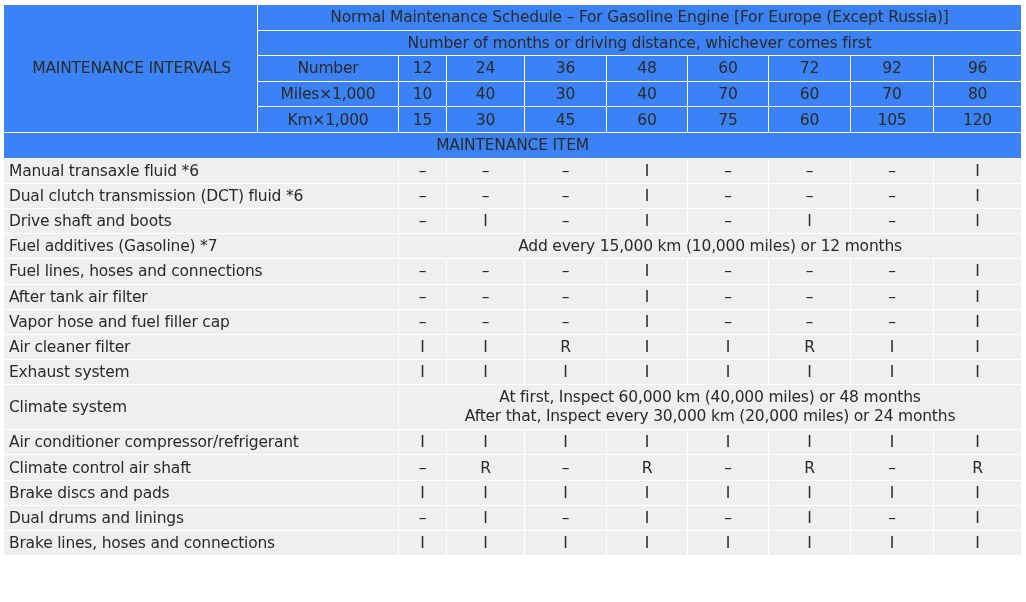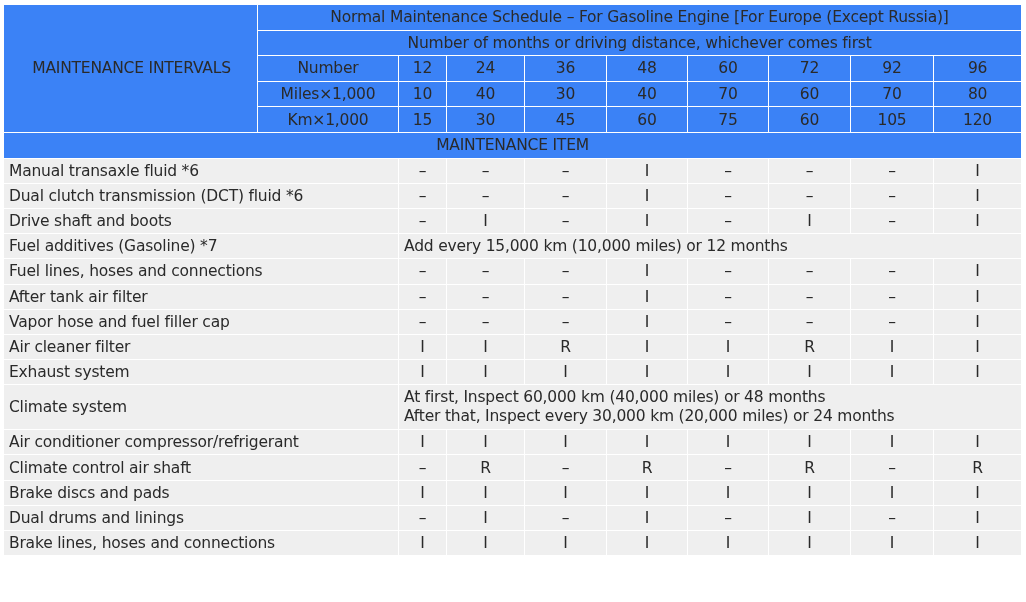--- a/index.html
+++ b/index.html
@@ -6,21 +6,21 @@
   body { width: 1026px; height: 602px; overflow: hidden; position: relative;
          font-family: "DejaVu Sans", "Liberation Sans", sans-serif; color: #2a2a2a; }
   table { position: absolute; left: 3px; top: 4px; border-collapse: collapse;
           table-layout: fixed; width: 1018px; font-size: 15.5px; letter-spacing: -0.2px; }
   td { border: 1.5px solid #ffffff; padding: 0 5px; white-space: nowrap; overflow: hidden; }
   tr.h td { background: #3b82f6; height: 24.6px; text-align: center; }
   tr.b td { background: #efefef; height: 24.2px; }
   tr.b.tall td { height: 44px; }
   td.c { text-align: center; }
   td.intervals { text-align: right; padding-right: 3px; }
-  td.note { text-align: left; line-height: 19px; }
+  td.note { text-align: center; line-height: 19px; }
 </style>
 </head>
 <body>
 
 <table>
   <colgroup>
     <col style="width:254px">
       <col style="width:141px">
       <col style="width:48px">
       <col style="width:78px">

